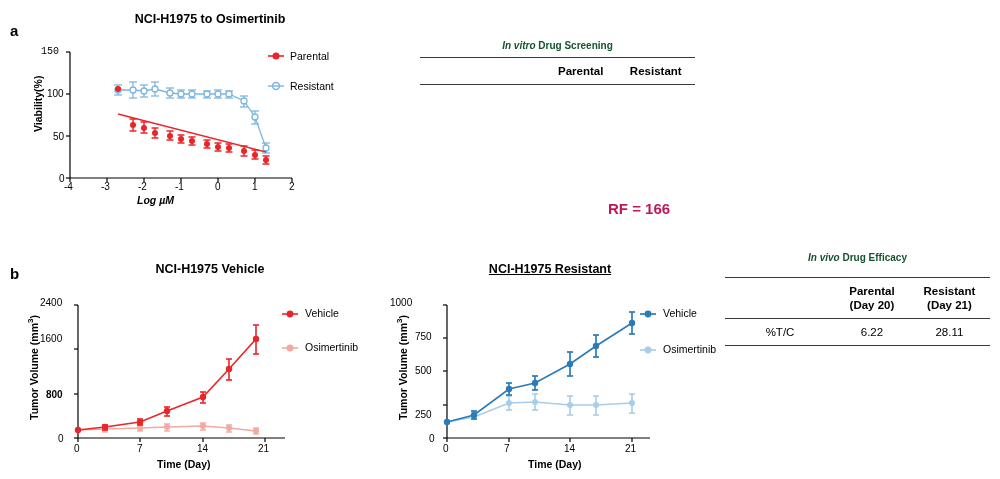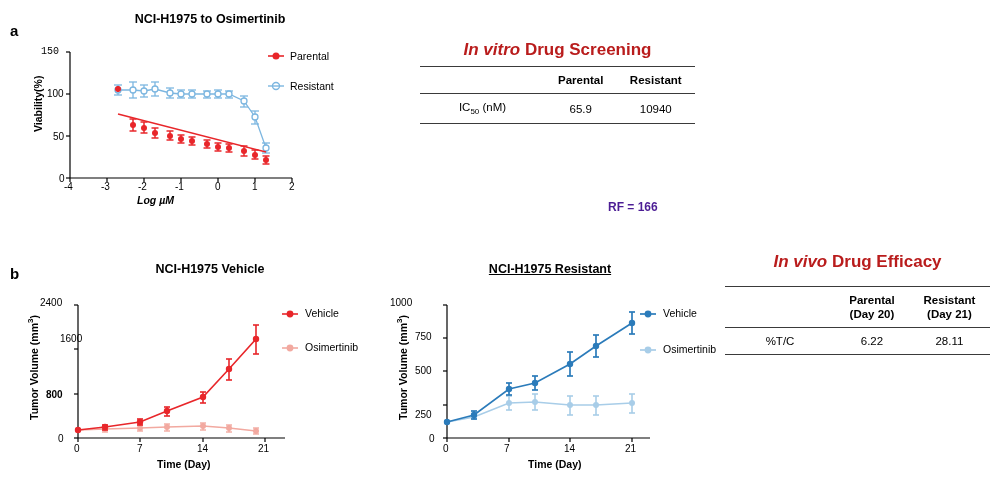--- a/index.html
+++ b/index.html
@@ -54,25 +54,25 @@
   }
   svg.plot {
     position: absolute;
     overflow: visible;
   }
   
   .tbl-wrap {
     position: absolute;
   }
   .tbl-title {
-    font-size: 17px;
+    font-size: 10px;
     font-weight: bold;
     text-align: center;
     margin-bottom: 6px;
-    color: #b91c1c;
+    color: #14532d;
   }
   .tbl-title em {
     font-style: italic;
     font-weight: bold;
   }
   table.data-tbl {
     border-collapse: collapse;
     font-size: 11.5px;
     color: #000;
   }
@@ -88,23 +88,23 @@
     border-bottom: 1px solid #3a3a3a;
   }
   .topline td, .topline th {
     border-top: 1px solid #3a3a3a;
   }
   .lbl-cell {
     text-align: center !important;
   }
   .rf-note {
     position: absolute;
-    font-size: 12px;
-    font-weight: bold;
-    color: #4c1d95;
+    font-size: 15px;
+    font-weight: bold;
+    color: #be185d;
     white-space: nowrap;
   }
   sub { font-size: 8px; }
   sup { font-size: 8px; }
 </style>
 </head>
 <body>
 
 <div class="panel-letter" style="left:10px; top:22px;">a</div>
 
@@ -275,39 +275,34 @@
   <div class="tbl-title">
     <em>In vitro</em><span> Drug Screening</span>
   </div>
   <table class="data-tbl" style="width:275px;">
     <tbody>
         <tr class="rowline topline">
       <th style="width:105px;"></th>
       <th>Parental</th>
       <th>Resistant</th>
     </tr>
-    <tr class="rowline">
-      <td class="lbl-cell"><span>IC</span><sub>50</sub><span> (nM)</span></td>
-      <td>65.9</td>
-      <td>10940</td>
-    </tr>
   </tbody>
     </table>
 </div>
 <div class="rf-note" style="left:608px; top:200px;">RF = 166</div>
 
 <div class="panel-letter" style="left:10px; top:265px;">b</div>
 
 <div class="chart-title" style="left:60px; top:262px; width:300px;">NCI-H1975 Vehicle</div>
 
 <div class="axis-label y-rot" style="left:26px; top:420px;">Tumor Volume (mm<sup>3</sup>)</div>
 <div class="axis-label" style="left:157px; top:458px;">Time (Day)</div>
 
 <div class="tick-label" style="left:40px; top:297px;">2400</div>
-<div class="tick-label" style="left:40px; top:333px;margin-left:20px;">1600</div>
+<div class="tick-label" style="left:40px; top:333px;">1600</div>
 <div class="tick-label" style="left:46px; top:389px;font-weight:bold;">800</div>
 <div class="tick-label" style="left:58px; top:433px;">0</div>
 
 <div class="tick-label" style="left:74px; top:443px;">0</div>
 <div class="tick-label" style="left:137px; top:443px;">7</div>
 <div class="tick-label" style="left:197px; top:443px;">14</div>
 <div class="tick-label" style="left:258px; top:443px;">21</div>
 
 <svg class="plot" style="left:0; top:260px; width:400px; height:200px;">
 

